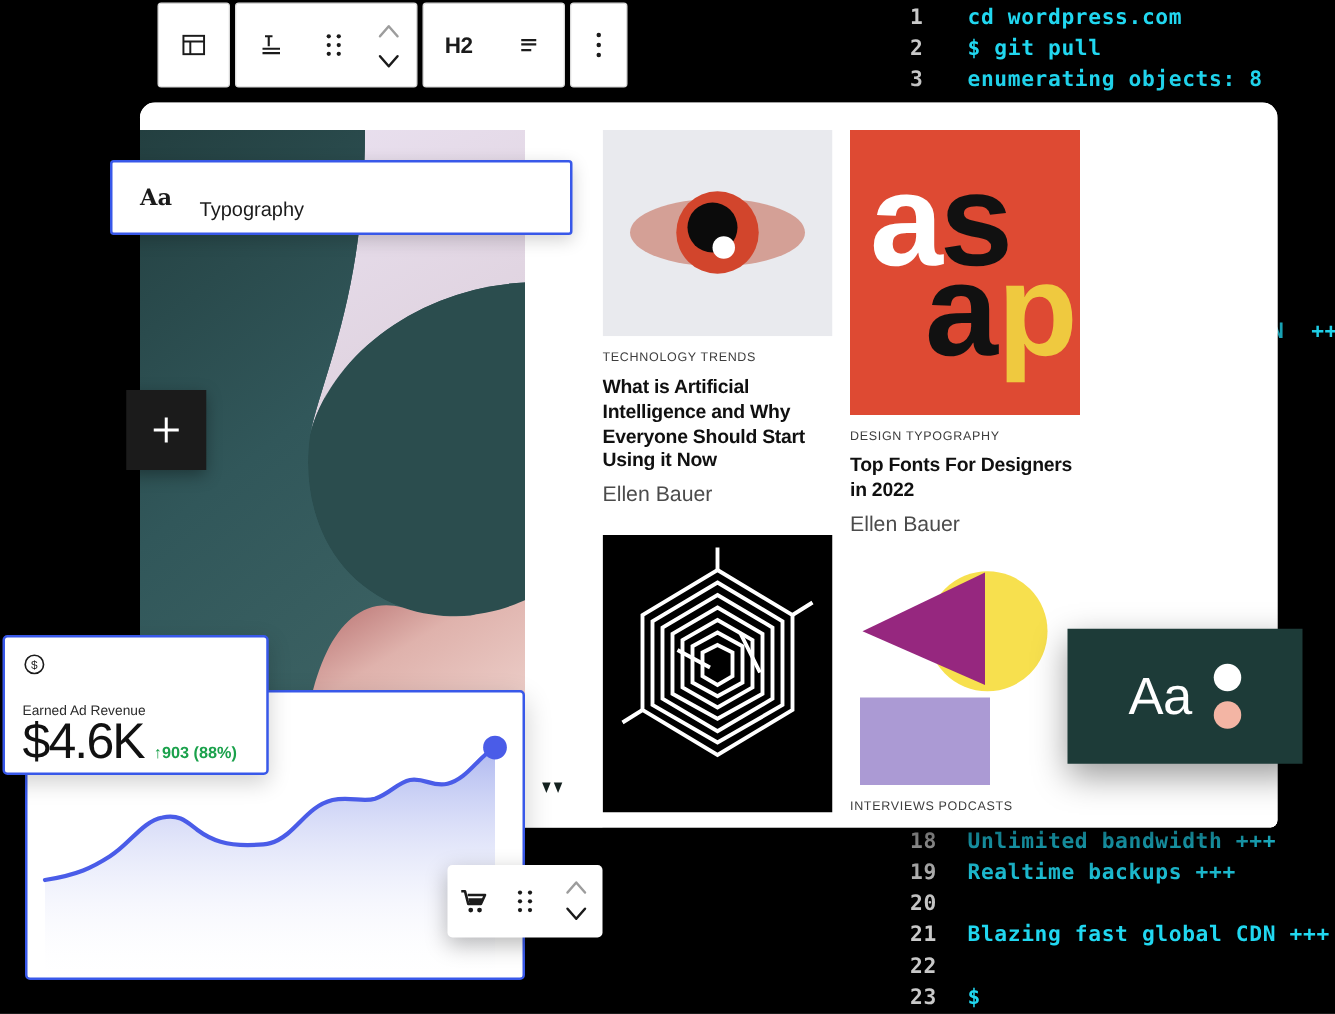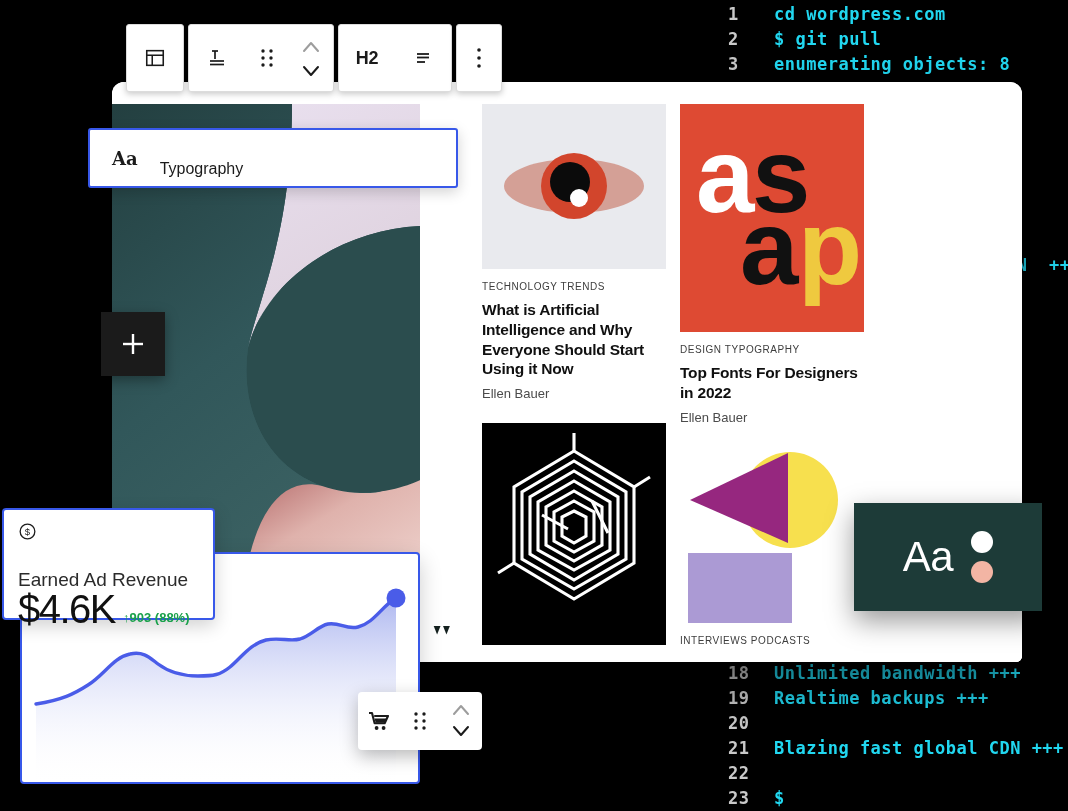--- a/index.html
+++ b/index.html
@@ -40,24 +40,24 @@
 
   
   .cols{flex:1;display:flex;gap:0;padding:0;background:#fff;position:relative;}
   .colpad{width:62px;flex:0 0 62px;background:#fff;position:relative;}
   .logo-mark{position:absolute;left:12px;bottom:22px;width:34px;height:18px;}
 
   .col{width:184px;flex:0 0 184px;margin-right:14px;}
   .card-img{width:184px;display:block;}
   .kicker{font-size:10px;letter-spacing:.55px;color:#3d3d3d;margin:12px 0 5px;text-transform:uppercase;}
   .headline{font-size:15.5px;line-height:1.28;font-weight:700;color:#101010;margin:8px 0 7px;letter-spacing:-.2px;}
-  .byline{font-size:13px;color:#4b4b4b;}
-
-  
-  .toolbar-wrap{position:absolute;left:126px;top:2px;display:flex;gap:4px;z-index:40;margin-top:22px;}
+  .byline{font-size:17px;color:#4b4b4b;}
+
+  
+  .toolbar-wrap{position:absolute;left:126px;top:2px;display:flex;gap:4px;z-index:40;}
   .tb-group{
     background:#fff;border:1px solid #dcdcdc;border-radius:3px;
     height:66px;display:flex;align-items:center;
     box-shadow:0 2px 6px rgba(0,0,0,.22);
   }
   .tb-btn{width:56px;height:66px;display:flex;align-items:center;justify-content:center;cursor:pointer;}
   .tb-btn.narrow{width:44px;}
   .h2-lbl{font-weight:700;font-size:18px;color:#1b1b1b;letter-spacing:-.3px;}
 
   
@@ -77,21 +77,21 @@
     z-index:44;box-shadow:0 4px 12px rgba(0,0,0,.35);cursor:pointer;
   }
 
   
   .rev-card{
     position:absolute;left:2px;top:508px;width:213px;height:112px;
     background:#fff;border:2px solid #3858e9;border-radius:4px;
     padding:12px 14px 0;box-sizing:border-box;z-index:50;
     box-shadow:0 6px 18px rgba(0,0,0,.18);
   }
-  .rev-title{font-size:19px;color:#2b2b2b;margin-top:24px;}
+  .rev-title{font-size:11px;color:#2b2b2b;margin-top:17px;}
   .rev-row{display:flex;align-items:flex-end;gap:8px;margin-top:-2px;}
   .rev-value{font-size:40px;font-weight:400;color:#111;letter-spacing:-1.5px;line-height:1;}
   .rev-delta{font-size:13px;font-weight:700;color:#1aa14b;padding-bottom:4px;}
 
   
   .chart-card{
     position:absolute;left:20px;top:552px;width:396px;height:228px;
     background:#fff;border:2px solid #3858e9;border-radius:4px;
     overflow:hidden;z-index:46;box-shadow:0 8px 22px rgba(0,0,0,.2);
   }

